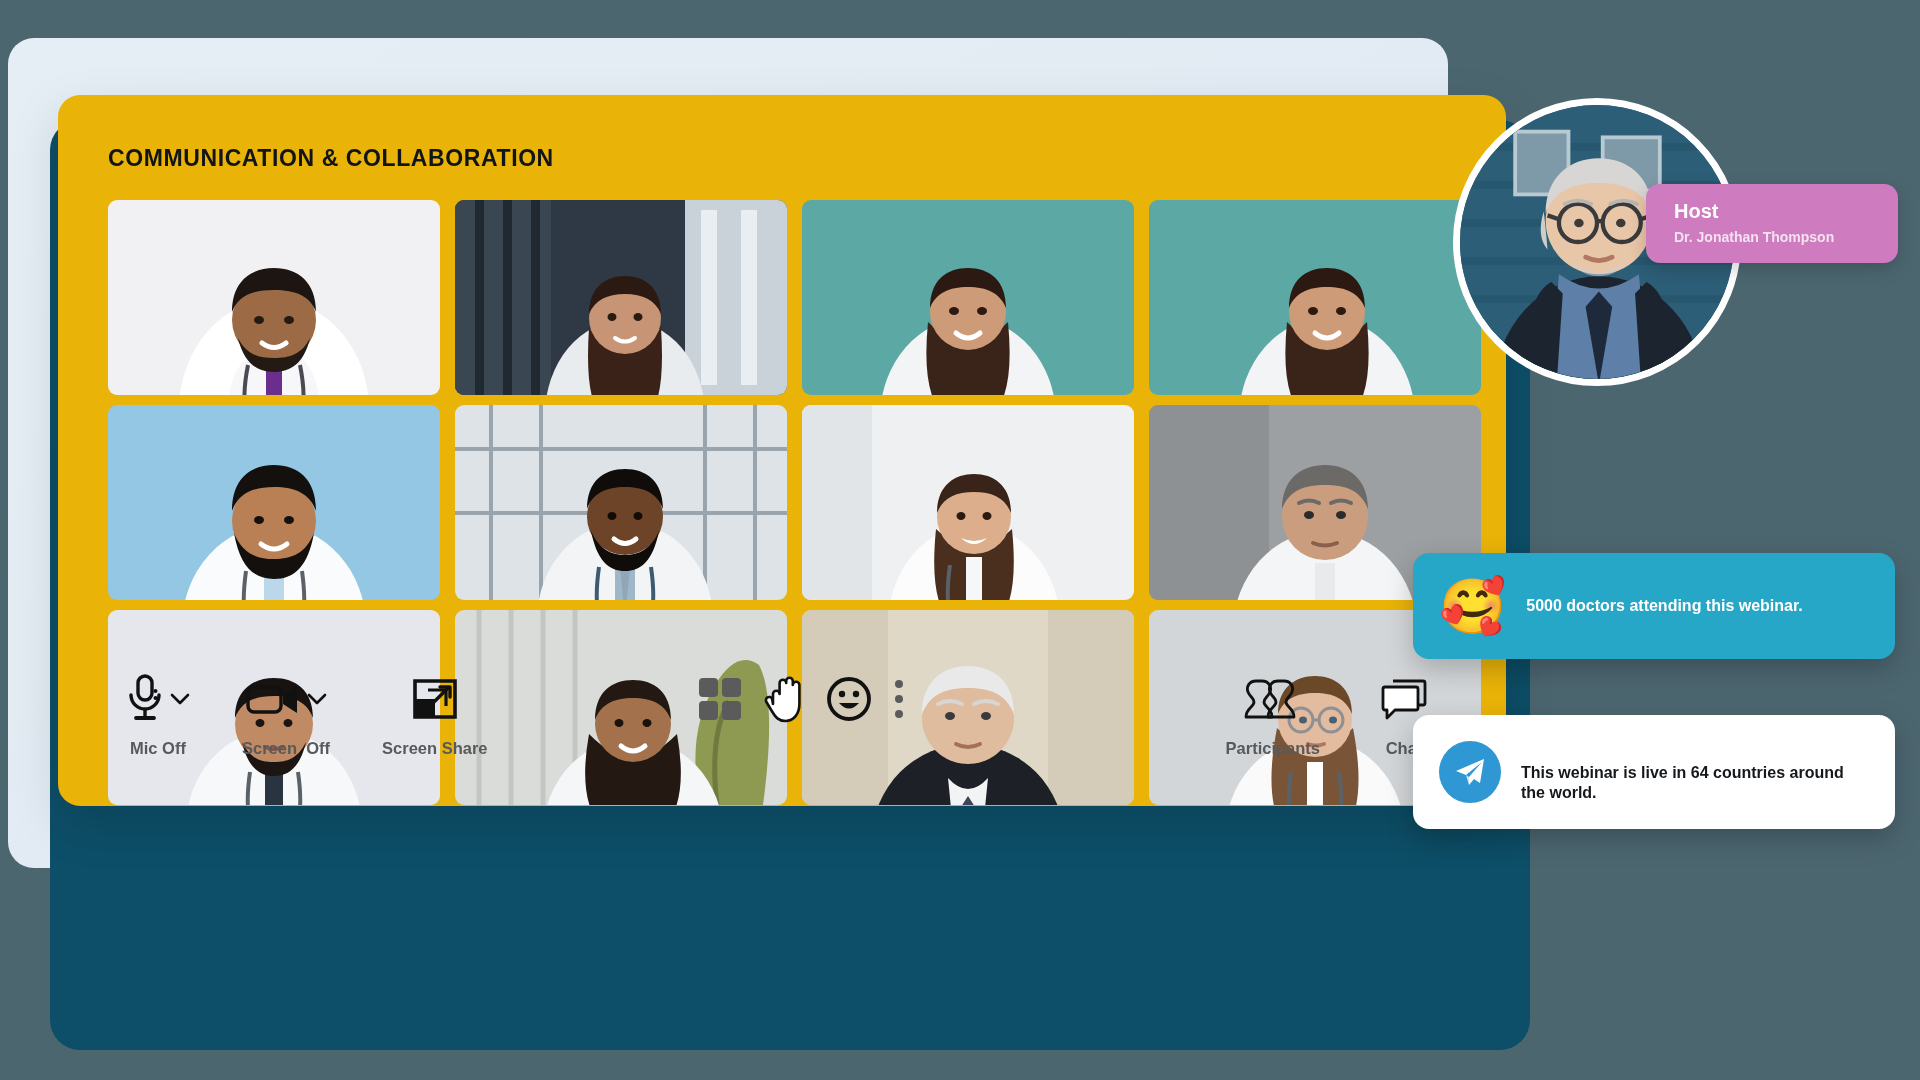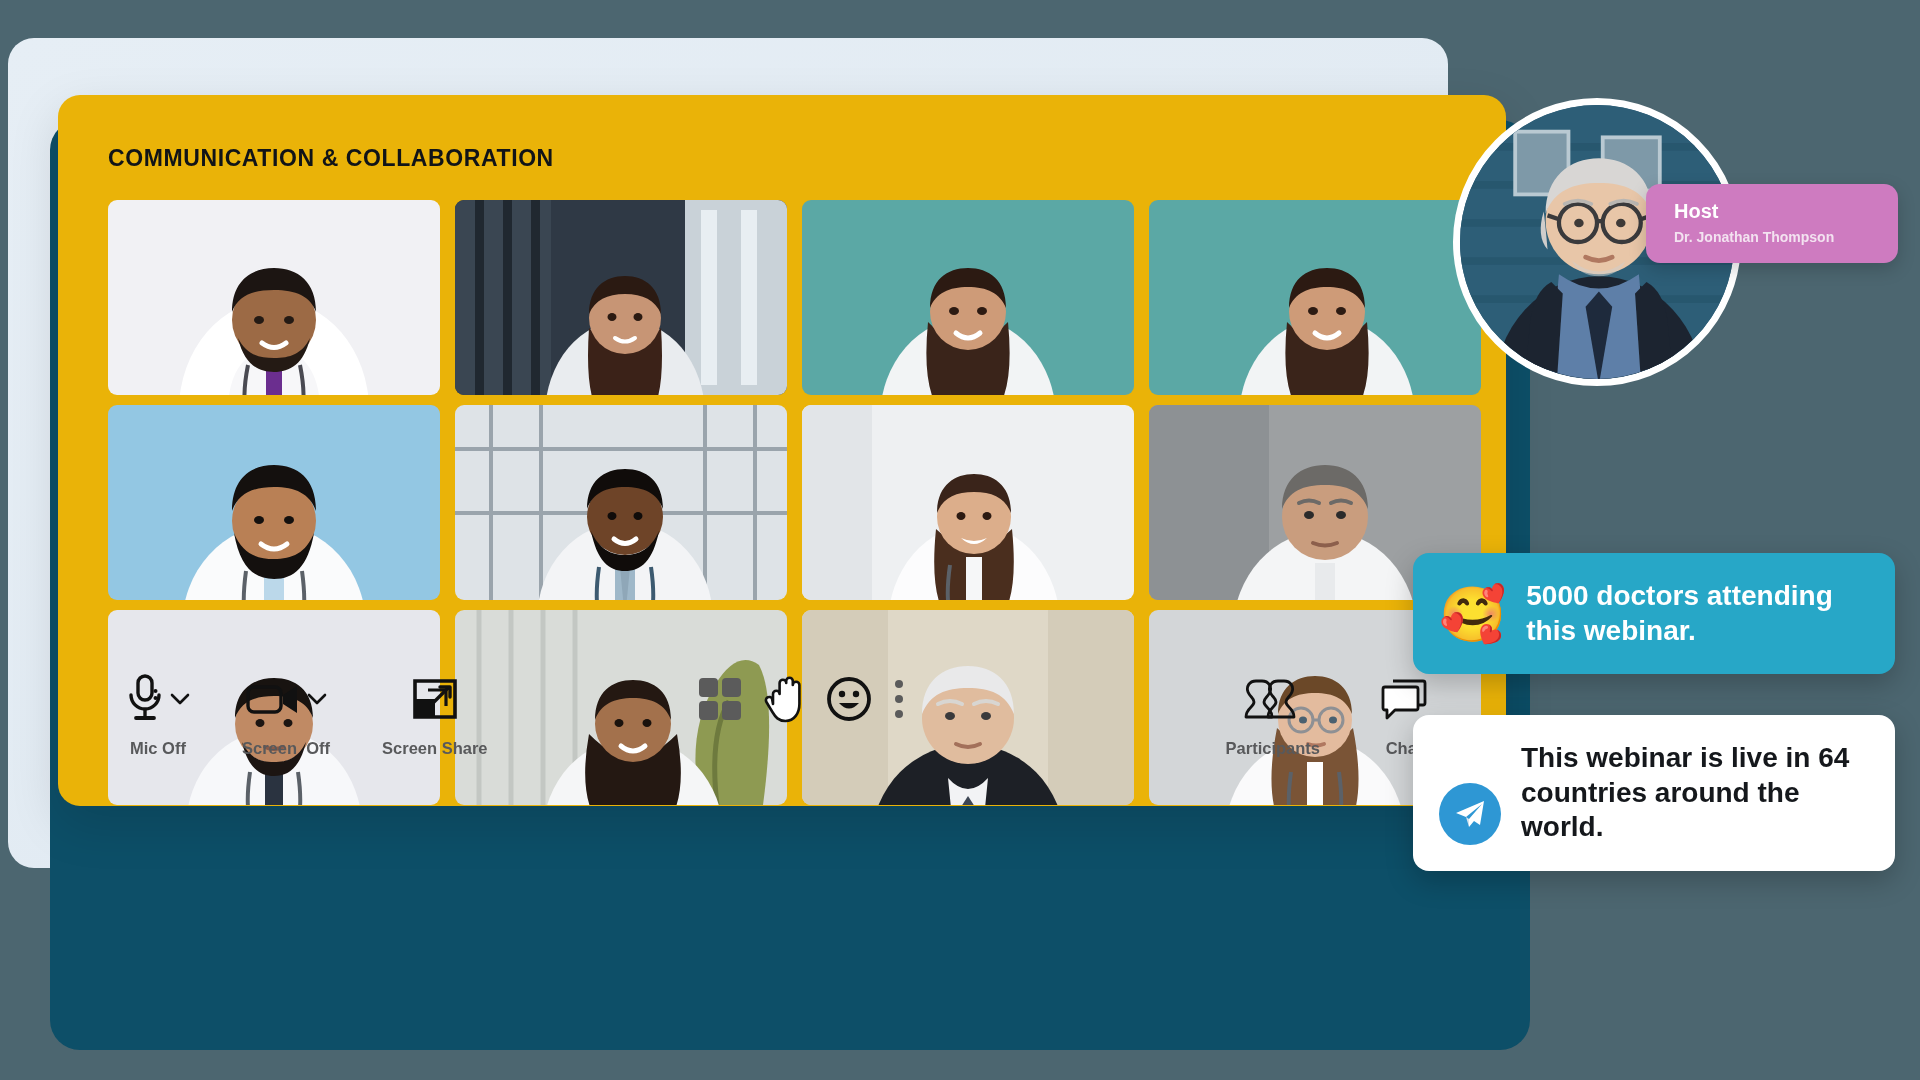--- a/index.html
+++ b/index.html
@@ -207,21 +207,21 @@
     background: #27A7C7;
   }
 
   .notif-countries {
     top: 715px;
     background: #FFFFFF;
     align-items: flex-end;
   }
 
   .notif-text {
-    font-size: 28px;
+    font-size: 16px;
     font-weight: bold;
     line-height: 1.24;
   }
 
   .notif-attendance .notif-text { color: #FFFFFF; }
   .notif-countries  .notif-text { color: #15181C; }
 
   .notif-emoji {
     font-size: 54px;
     line-height: 1;

